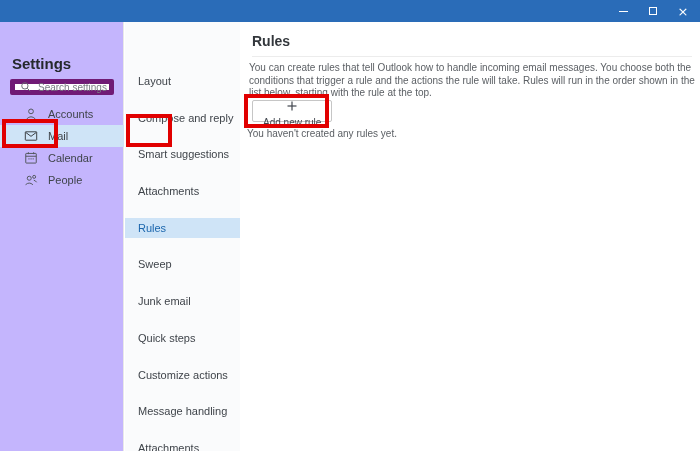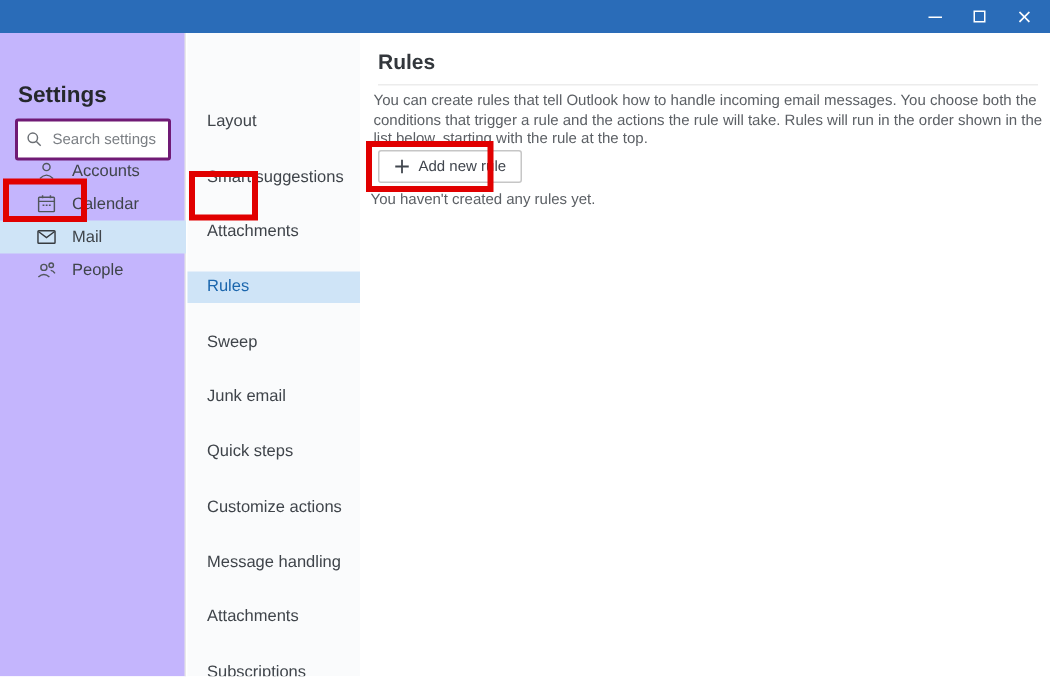--- a/index.html
+++ b/index.html
@@ -13,22 +13,22 @@
   .win-controls{position:absolute;right:2px;top:0;height:22px;display:flex;}
   .wc{width:30px;height:22px;display:flex;align-items:center;justify-content:center;
       background:transparent;border:none;padding:0;cursor:pointer;color:#fff;}
   .min-glyph{display:block;width:9px;height:1px;background:#fff;}
   .max-glyph{display:block;width:8px;height:8px;border:1px solid #fff;}
   .close-glyph{font-size:13px;line-height:1;color:#fff;font-family:"DejaVu Sans",sans-serif;}
   
   .sidebar{position:absolute;left:0;top:22px;width:124px;height:429px;background:#c4b5fd;
            border-right:1px solid #e8e8e8;}
   .sidebar-title{position:absolute;left:12px;top:33px;font-size:15px;font-weight:600;color:#25282c;}
-  .searchbox{position:absolute;left:10px;top:57px;width:104px;height:28px;background:#fff;
-             border:2px solid #701a75;border-radius:2px;display:flex;align-items:center;padding:0 5px;gap:4px;}
+  .searchbox{position:absolute;left:10px;top:57px;width:104px;height:16px;background:#fff;
+             border:5px solid #701a75;border-radius:2px;display:flex;align-items:center;padding:0 5px;gap:4px;}
   .searchbox input{border:none;outline:none;background:transparent;width:78px;font-size:10px;
                    color:#3f444a;font-family:"Liberation Sans",sans-serif;}
   .searchbox input::placeholder{color:#7a7e83;opacity:1;}
   .side-items{position:absolute;left:0;top:81px;width:124px;}
   .side-item{height:22px;display:flex;align-items:center;padding-left:24px;gap:10px;
              font-size:11px;color:#3f444a;cursor:pointer;}
   .side-item.selected{background:#cfe4f7;}
   .side-item .sicon{width:14px;height:14px;display:flex;align-items:center;justify-content:center;flex:0 0 14px;}
   .quick-link{position:absolute;left:34px;top:212px;font-size:10.5px;color:#3f566e;cursor:pointer;}
   
@@ -38,21 +38,21 @@
             cursor:pointer;white-space:nowrap;margin-top:16px;}
   .nav-item.selected{background:#cfe4f7;color:#1b66ad;}
   
   .main{position:absolute;left:240px;top:22px;width:460px;height:429px;background:#fff;}
   .main-title{position:absolute;left:12px;top:11px;font-size:14px;font-weight:600;color:#33373c;}
   .m-divider{position:absolute;left:12px;top:34px;width:440px;height:1px;background:#ececec;}
   .desc{position:absolute;left:9px;top:40px;width:451px;margin:0;font-size:10px;
         line-height:12.6px;color:#5c6065;}
   .add-btn{position:absolute;left:12px;top:78px;height:22px;display:flex;align-items:center;gap:6px;
            padding:0 10px;background:#fff;border:1px solid #c6c6c6;border-radius:2px;cursor:pointer;
-           font-size:10px;color:#41464e;font-family:"Liberation Sans",sans-serif;}
+           font-size:10px;color:#41464e;font-family:"Liberation Sans",sans-serif;flex-direction:column;}
   .empty{position:absolute;left:7px;top:106px;font-size:10px;color:#5c6065;}
   
   .anno{position:absolute;border:4px solid #e10000;background:transparent;pointer-events:none;z-index:5;}
   .anno-mail{left:2px;top:119px;width:56px;height:29px;}
   .anno-rules{left:126px;top:114px;width:46px;height:33px;}
   .anno-add{left:244px;top:94px;width:85px;height:34px;}
   
   svg.ic{display:block;}
 </style>
 </head>
@@ -90,61 +90,62 @@
     <div class="side-items">
       <div class="side-item">
         <span class="sicon">
           <svg class="ic" width="14" height="14" viewBox="0 0 16 16" fill="none" stroke="#50555b" stroke-width="1.1">
             <circle cx="8" cy="5" r="2.7"></circle>
               <path d="M3 13.7 Q8 8.6 13 13.7"></path>
           </svg>
         </span>
         <span>Accounts</span>
       </div>
+      <div class="side-item selected">
+        <span class="sicon">
+          <svg class="ic" width="14" height="14" viewBox="0 0 16 16" fill="none" stroke="#373b40" stroke-width="1.1">
+            <rect x="1.5" y="3.2" width="13" height="9.6" rx="0.6"></rect>
+            <path d="M1.8 3.8 L8 8.4 L14.2 3.8"></path>
+          </svg>
+        </span>
+        <span>Mail</span>
+      </div>
       <div class="side-item">
         <span class="sicon">
           <svg class="ic" width="14" height="14" viewBox="0 0 16 16" fill="none" stroke="#50555b" stroke-width="1.1">
             <rect x="2" y="2.8" width="12" height="11" rx="0.6"></rect>
             <line x1="2" y1="6" x2="14" y2="6"></line>
             <line x1="5" y1="1.4" x2="5" y2="3.6"></line>
               <line x1="11" y1="1.4" x2="11" y2="3.6"></line>
             <line x1="5" y1="9" x2="6.4" y2="9"></line>
               <line x1="7.4" y1="9" x2="8.8" y2="9"></line>
               <line x1="9.8" y1="9" x2="11.2" y2="9"></line>
           </svg>
         </span>
         <span>Calendar</span>
-      </div>
-      <div class="side-item selected">
-        <span class="sicon">
-          <svg class="ic" width="14" height="14" viewBox="0 0 16 16" fill="none" stroke="#373b40" stroke-width="1.1">
-            <rect x="1.5" y="3.2" width="13" height="9.6" rx="0.6"></rect>
-            <path d="M1.8 3.8 L8 8.4 L14.2 3.8"></path>
-          </svg>
-        </span>
-        <span>Mail</span>
       </div>
       <div class="side-item">
         <span class="sicon">
           <svg class="ic" width="14" height="14" viewBox="0 0 16 16" fill="none" stroke="#50555b" stroke-width="1.1">
             <circle cx="6" cy="6" r="2.3"></circle>
               <path d="M1.8 13.4 Q6 9.6 10.2 13.4"></path>
             <circle cx="11.6" cy="4.4" r="1.7"></circle>
               <path d="M11.2 8.3 Q13.2 8.6 14.4 10.6"></path>
           </svg>
         </span>
         <span>People</span>
       </div>
     </div>
 
   </div>
 
   <div class="navcol">
     <div class="nav-items">
       <div class="nav-item">Layout</div>
+      <div class="nav-item">Compose and reply</div>
       <div class="nav-item">Smart suggestions</div>
       <div class="nav-item">Attachments</div>
       <div class="nav-item selected">Rules</div>
       <div class="nav-item">Sweep</div>
       <div class="nav-item">Junk email</div>
       <div class="nav-item">Quick steps</div>
       <div class="nav-item">Customize actions</div>
       <div class="nav-item">Message handling</div>
       <div class="nav-item">Attachments</div>
       <div class="nav-item">Subscriptions</div>

